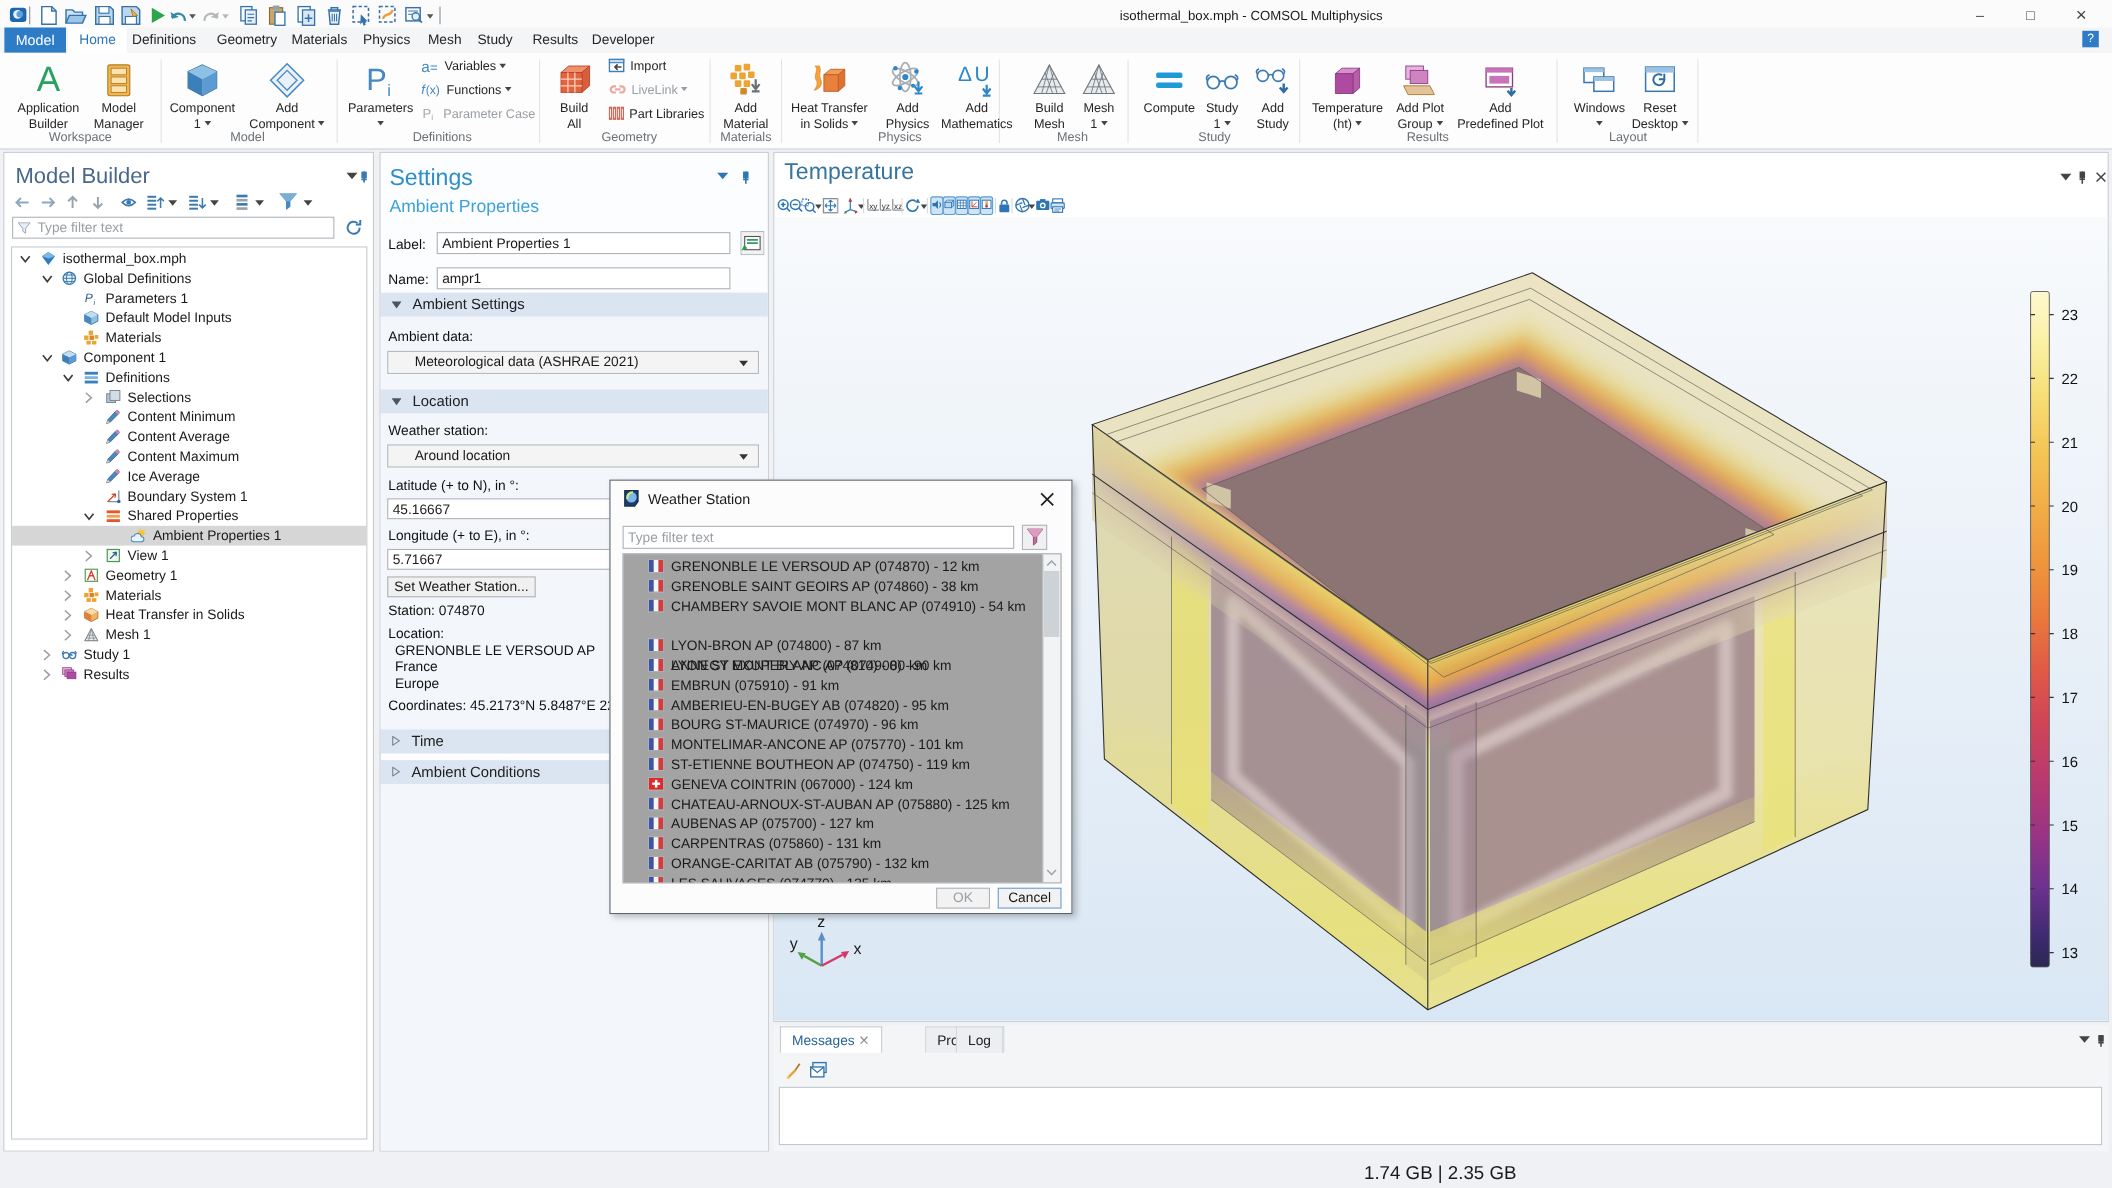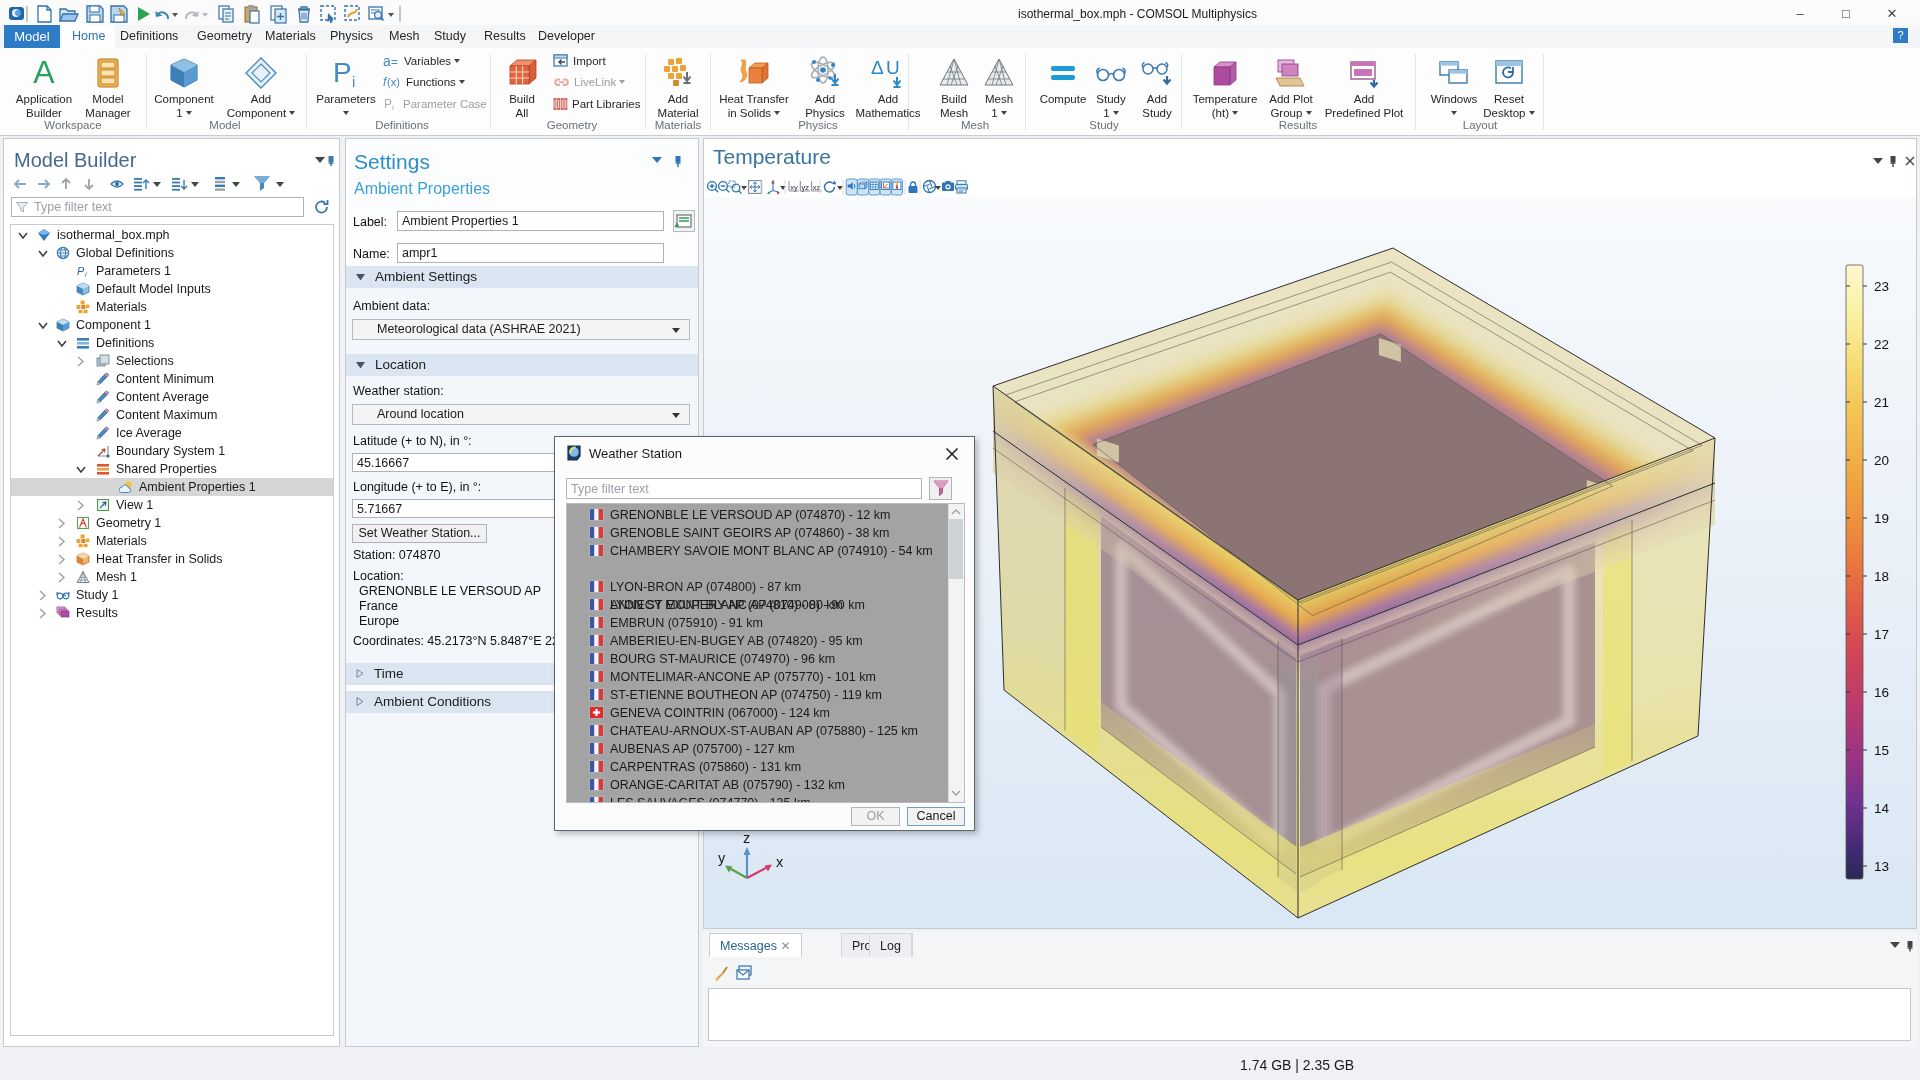--- a/index.html
+++ b/index.html
@@ -37,21 +37,21 @@
 
 .panel { position:absolute; background:#fff; border:1px solid #c6cbd0; }
 .ptitle { font-size:20px; color:#48678c; }
 #mb { left:3px; top:138px; width:337px; height:909px; }
 #settings { left:345px; top:138px; width:354px; height:909px; background:#fcfdfe; }
 #graphics { left:703px; top:138px; width:1214px; height:791px; }
 #messages { left:703px; top:932px; width:1214px; height:115px; background:#f3f5f7; border:0; }
 
 
 #statusbar { position:absolute; left:0; top:1047px; width:1920px; height:33px; background:#eff1f4; }
-#statusbar span { position:absolute; left:1240px; top:10px; font-size:14px; }
+#statusbar span { position:absolute; left:1240px; top:10px; font-size:17px; }
 
 
 .treerow { position:absolute; height:18px; line-height:18px; white-space:nowrap; font-size:12.5px; }
 .treerow svg { vertical-align:-3px; }
 .tlab { position:absolute; top:0; }
 
 
 .sechead { position:absolute; left:0; width:352px; height:22px; background:#dbe5f1; line-height:22px; }
 .sechead .tri { display:inline-block; margin:0 10px 0 10px; }
 .sechead .st { font-size:13.5px; color:#202020; }

